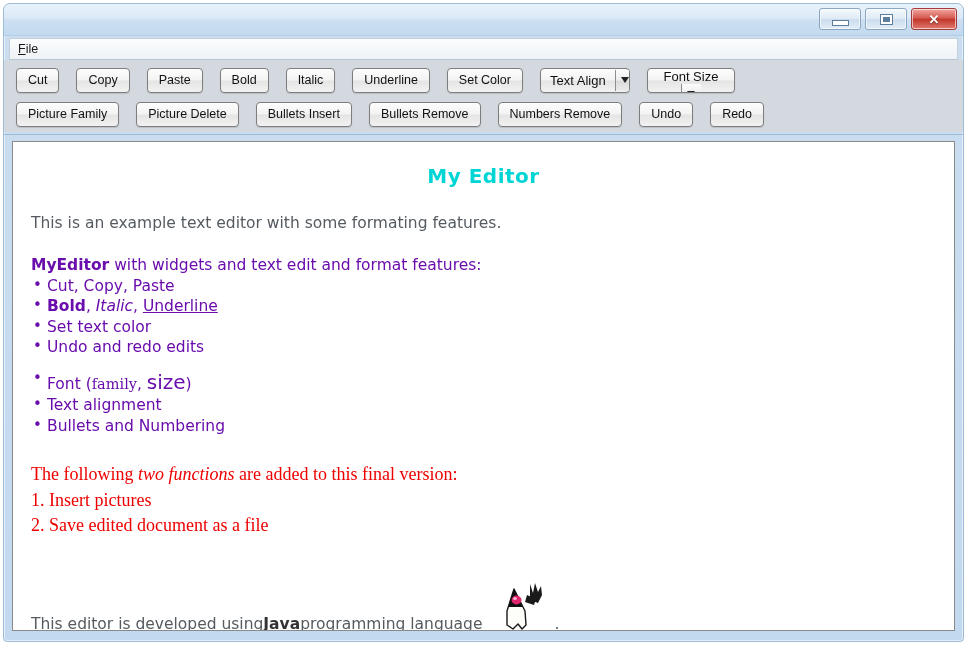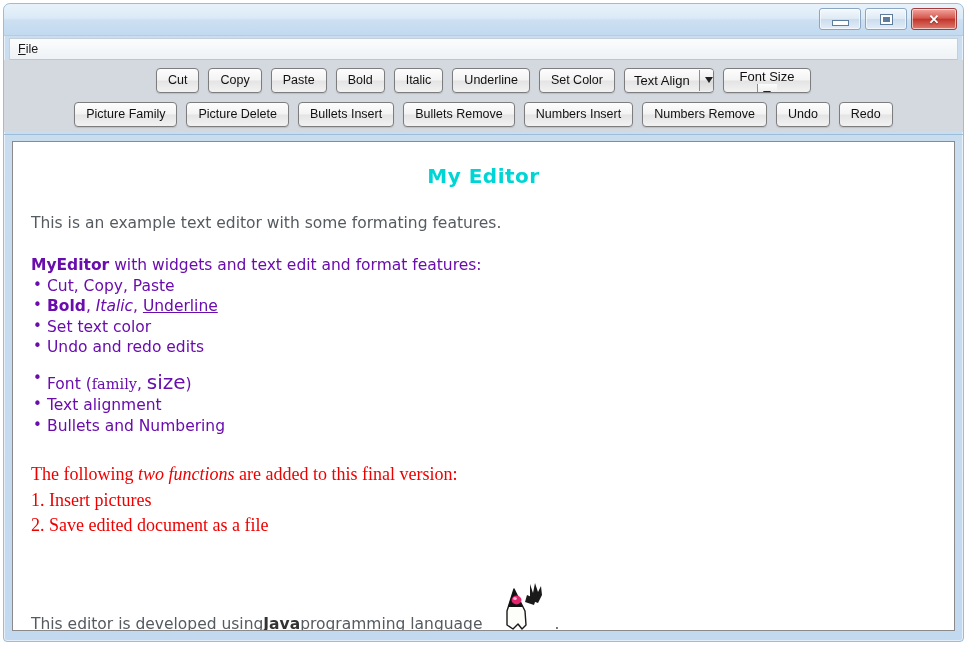--- a/index.html
+++ b/index.html
@@ -129,24 +129,23 @@
   }
   .menu-item .mn { text-decoration: underline; }
 
   
   #toolbars {
     padding: 6px 0 4px 0;
     background: #d4d9e0;
   }
   .toolbar-row {
     display: flex; align-items: center;
-    gap: 9px;
+    gap: 17px;
     padding: 0 12px;
     height: 28px;
-    justify-content: center;
   }
   .toolbar-row.row2 { margin-top: 6px; }
 
   .tbtn {
     height: 23px;
     padding: 0 11px;
     font-size: 12.5px;
     color: #111;
     font-family: "Liberation Sans", sans-serif;
     background: linear-gradient(to bottom, #fdfdfd 0%, #f3f3f3 48%, #e4e4e4 52%, #f2f2f2 100%);
@@ -329,21 +328,20 @@
             <span class="tri"></span>
           </span>
       </div>
     </div>
 
     <div class="toolbar-row row2">
       <div class="tbtn">Picture Family</div>
       <div class="tbtn">Picture Delete</div>
       <div class="tbtn">Bullets Insert</div>
       <div class="tbtn">Bullets Remove</div>
-      <div class="tbtn">Numbers Insert</div>
       <div class="tbtn">Numbers Remove</div>
       <div class="tbtn">Undo</div>
       <div class="tbtn">Redo</div>
     </div>
   </div>
 
   <div id="separator"></div>
 
   <div id="editor-outer">
     <div id="editor">

